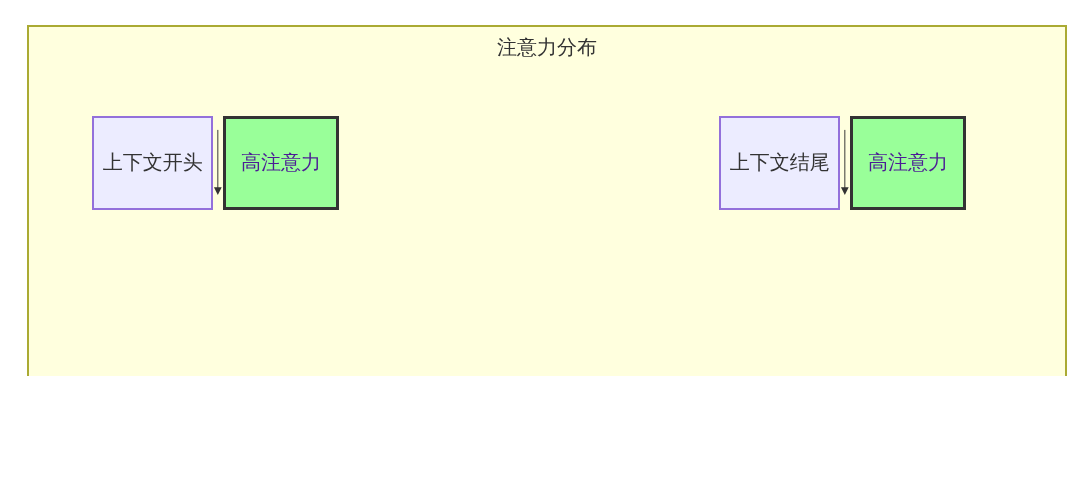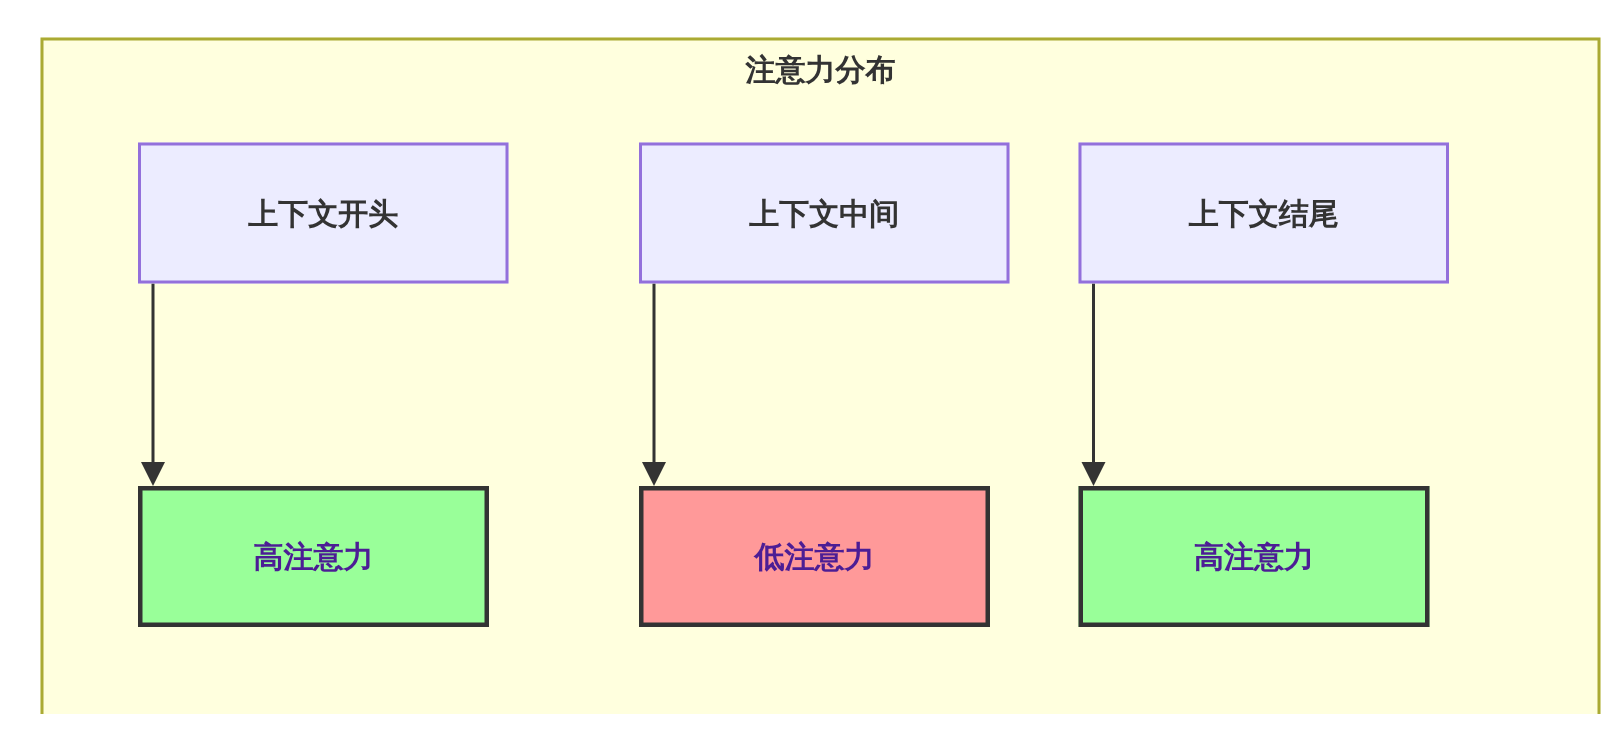--- a/index.html
+++ b/index.html
@@ -4,24 +4,23 @@
 <style>
   html, body {
     margin: 0;
     padding: 0;
     background: #ffffff;
     font-family: "Liberation Sans", sans-serif;
   }
   .canvas {
     position: relative;
     width: 1080px;
-    height: 476px;
+    height: 376px;
     background: #ffffff;
     overflow: hidden;
-    font-weight: bold;
   }
   .container {
     position: absolute;
     left: 27px;
     top: 25px;
     width: 1040px;
     height: 455px;
     box-sizing: border-box;
     background: #ffffde;
     border: 2px solid #aaaa33;
@@ -34,21 +33,22 @@
     text-align: center;
     font-size: 20px;
     color: #333333;
     line-height: 24px;
   }
   .column {
     position: absolute;
     top: 68px;
     width: 247px;
     display: flex;
-    flex-direction: column;
+    flex-direction: row;
+    align-items: center;
   }
   .col-0 { left: 63px; }
   .col-1 { left: 397px; }
   .col-2 { left: 690px; }
   .source-box {
     box-sizing: border-box;
     width: 247px;
     height: 94px;
     background: #ececff;
     border: 2px solid #9370db;
@@ -91,32 +91,20 @@
       </div>
       <svg class="arrow" viewBox="0 0 20 135">
         <line x1="10" y1="0" x2="10" y2="121" stroke="#333333" stroke-width="2"></line>
         <polygon points="10,135 2,119 18,119" fill="#333333"></polygon>
       </svg>
       <div class="target-box target-high">
         <span>高注意力</span>
       </div>
     </div>
 
-    <div class="column col-1">
-      <div class="source-box">
-        <span>上下文中间</span>
-      </div>
-      <svg class="arrow" viewBox="0 0 20 135">
-        <line x1="10" y1="0" x2="10" y2="121" stroke="#333333" stroke-width="2"></line>
-        <polygon points="10,135 2,119 18,119" fill="#333333"></polygon>
-      </svg>
-      <div class="target-box target-low">
-        <span>低注意力</span>
-      </div>
-    </div>
 
     <div class="column col-2">
       <div class="source-box">
         <span>上下文结尾</span>
       </div>
       <svg class="arrow" viewBox="0 0 20 135">
         <line x1="10" y1="0" x2="10" y2="121" stroke="#333333" stroke-width="2"></line>
         <polygon points="10,135 2,119 18,119" fill="#333333"></polygon>
       </svg>
       <div class="target-box target-high">

